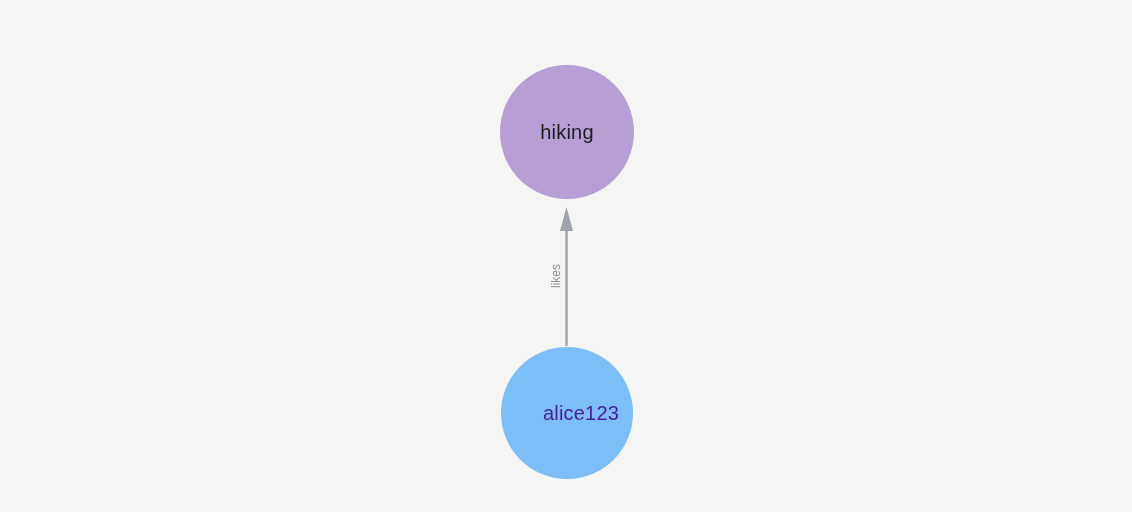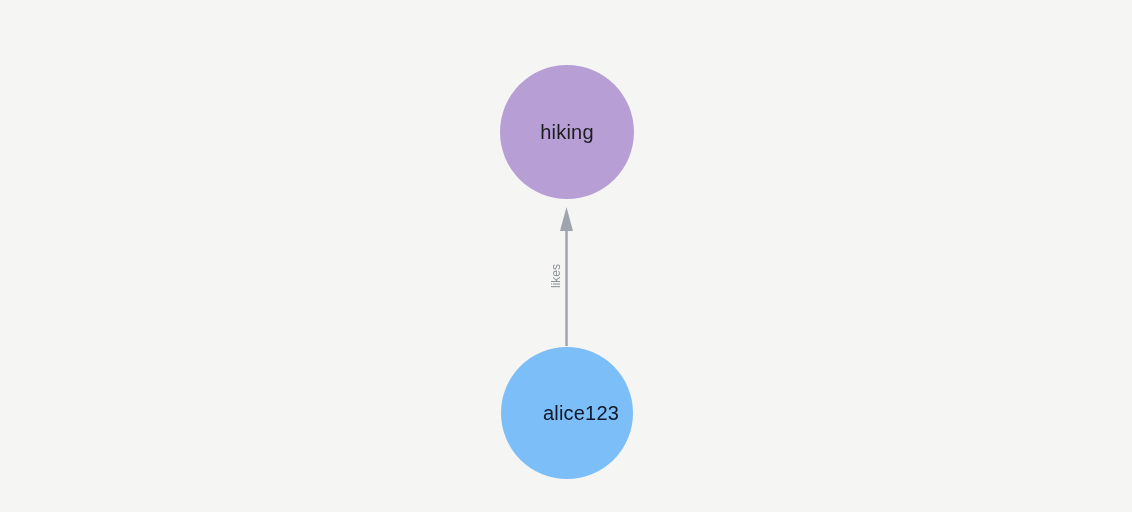--- a/index.html
+++ b/index.html
@@ -59,16 +59,16 @@
     <polygon points="566.5,195 560,219 573,219" fill="#a0a4ac"></polygon>
   </svg>
 
   <div class="edge-label" style="left: 556px; top: 264px; color: rgb(141, 145, 153);">likes</div>
 
   <div class="node" style="left: 500px; top: 53px; width: 134px; height: 134px; background: rgb(183, 159, 214);">
     <span class="node-label" style="color: rgb(29, 29, 32);">hiking</span>
   </div>
 
   <div class="node" style="left: 501px; top: 335px; width: 132px; height: 132px; background: rgb(124, 190, 247);">
-    <span class="node-label" style="color: #0f172a; margin-left: 28px;">alice123</span>
+    <span class="node-label" style="color: #4c1d95; margin-left: 28px;">alice123</span>
   </div>
 
 </div>
 
 </body></html>

